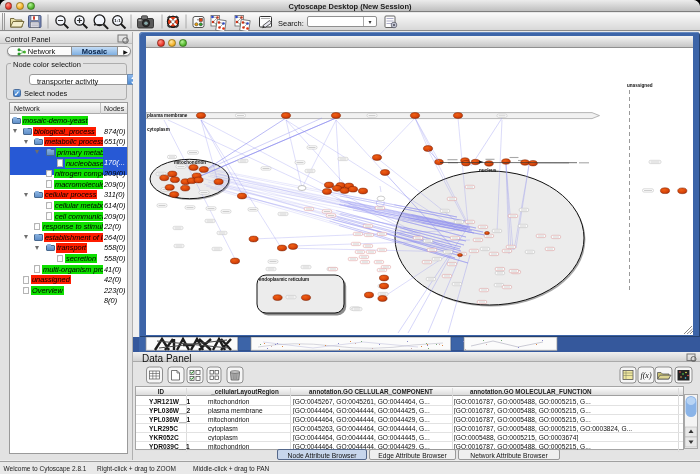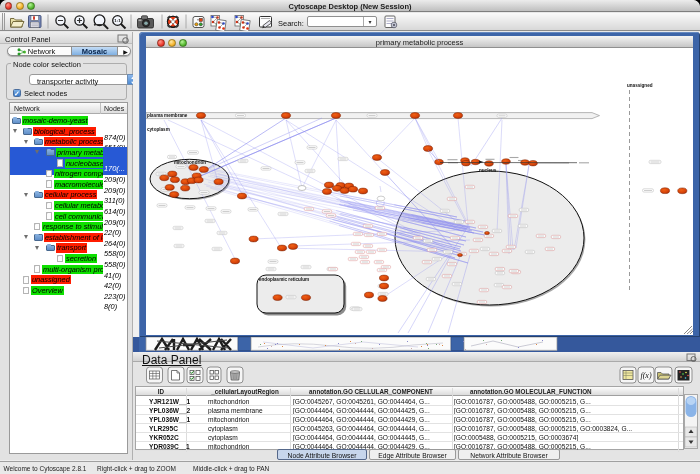--- a/index.html
+++ b/index.html
@@ -39,21 +39,21 @@
 #checkbox-lbl { position:absolute; left:24px; top:57px; font-size:7.5px; color:#111; }
 
 
 #tree { position:absolute; left:9px; top:70px; width:119px; height:352px; background:#fff; border:1px solid #9a9a9a; }
 #tree-head { position:absolute; left:0; top:0; width:100%; height:11px; background:linear-gradient(#fbfbfb,#dedede); border-bottom:1px solid #ababab; font-size:7px; color:#222; }
 #tree-head .c1 { position:absolute; left:4px; top:1.5px; }
 #tree-head .c2 { position:absolute; left:94px; top:1.5px; }
 #tree-head .sep { position:absolute; left:90px; top:0; width:1px; height:11px; background:#c0c0c0; }
 .trow { position:absolute; left:0; width:117px; height:28px; font-size:7.4px; white-space:nowrap;font-style:italic; }
 .trow .hl { position:absolute; top:0.5px; padding:0 1px; height:9.2px; line-height:9.4px; overflow:hidden; color:#000; }
-.trow .cnt { position:absolute; left:94px; top:17px; color:#000; }
+.trow .cnt { position:absolute; left:94px; top:11px; color:#000; }
 .trow.sel { background:#2759d5; }
 .trow.sel .cnt { color:#fff; }
 .g { background:#0ee000; }
 .r { background:#ff1c00; }
 .arr { position:absolute; top:3px; width:0; height:0; border-left:2.8px solid transparent; border-right:2.8px solid transparent; border-top:4px solid #6e6e6e; }
 .fold { position:absolute; top:2px; width:9px; height:6.5px; background:linear-gradient(#85aedd,#5f8fc9); border:0.5px solid #47688f; border-radius:1px; }
 .fold:before { content:""; position:absolute; left:0px; top:-1.5px; width:4px; height:1.5px; background:#85aedd; border-radius:1px 1px 0 0; }
 .file { position:absolute; top:1.2px; width:6px; height:7.6px; background:linear-gradient(135deg,#e8e8e8 0 18%,#fdfdfd 18%); border:0.6px solid #b4b4b4; border-radius:0.5px; }
 
 
@@ -62,21 +62,21 @@
 #win-tb { position:absolute; left:7px; top:4px; width:547px; height:12px; background:linear-gradient(#f4f4f4,#c6c6c6); border-bottom:1px solid #909090; }
 #win-tb .t { position:absolute; left:0; width:100%; top:2px; text-align:center; font-size:7.5px; color:#222; }
 #win-canvas { position:absolute; left:7px; top:16px; width:547px; height:287px; background:#fff; }
 
 
 #bgstrip { position:absolute; left:133px; top:305px; width:567px; height:15px; background:#35589c; }
 
 
 #dp { left:133px; top:320px; width:567px; height:108px; background:#e4e4e4; }
 #dp-title { position:absolute; left:0; top:0; width:100%; height:10px; background:linear-gradient(#f0f0f0,#d2d2d2); border-bottom:1px solid #aaa; }
-#dp-title .t { position:absolute; left:9px; top:1px; font-size:12px; color:#111;text-decoration:underline; }
+#dp-title .t { position:absolute; left:9px; top:1px; font-size:10px; color:#111; }
 #dp-table { position:absolute; left:2px; top:34px; width:549px; height:64px; background:#fff; border:1px solid #a5a5a5; }
 #dp-head { position:absolute; left:0; top:0; width:100%; height:9px; background:linear-gradient(#fcfcfc,#dcdcdc); border-bottom:1px solid #9f9f9f; font-size:6.3px; font-weight:bold; color:#222; }
 #dp-head div { position:absolute; top:1px; text-align:center; }
 .drow { position:absolute; left:0; width:100%; height:9.0px; font-size:6.6px; color:#111; border-bottom:1px solid #e2e2e2; white-space:nowrap; }
 .drow b { font-weight:bold; }
 .drow div { position:absolute; top:1px; overflow:hidden; }
 .dcol-sep { position:absolute; top:0; width:1px; height:64px; background:#dcdcdc; }
 #dp-tabs { position:absolute; left:0; top:97px; width:100%; height:12px; }
 .dtab { position:absolute; top:0; height:11px; font-size:6.7px; color:#111; text-align:center; line-height:11px; background:#f0f0f0; border:1px solid #999; border-radius:2px; }
 .dtab.sel { background:#c7d6ec; border:1px solid #55688a; }
@@ -342,21 +342,20 @@
           </div>
       </div>
     </div>
 
     <div id="desktop" class="abs">
       <div id="win">
         <div id="win-tb">
           <div class="light" style="left:11px;top:3.4px;background:radial-gradient(circle at 35% 30%,#ff9a8a,#ee3b2f 60%,#b01e10);border:0.5px solid #92291c;"></div>
           <div class="light" style="left:22px;top:3.4px;background:radial-gradient(circle at 35% 30%,#ffe9a8,#f5b52e 60%,#c2851a);border:0.5px solid #9a7a20;"></div>
           <div class="light" style="left:33px;top:3.4px;background:radial-gradient(circle at 35% 30%,#b8f49a,#58bb32 60%,#2f8718);border:0.5px solid #3e7a22;"></div>
-          <div class="t">primary metabolic process</div>
         </div>
         <div id="win-canvas">
           <svg id="net" width="547" height="287" viewBox="146 48 547 287">
               <defs>
 <radialGradient id="ng" cx="40%" cy="35%" r="75%">
 <stop offset="0%" stop-color="#f06014"></stop>
                   <stop offset="60%" stop-color="#d8450a"></stop>
                   <stop offset="100%" stop-color="#a82c04"></stop>
 </radialGradient>
 </defs>

